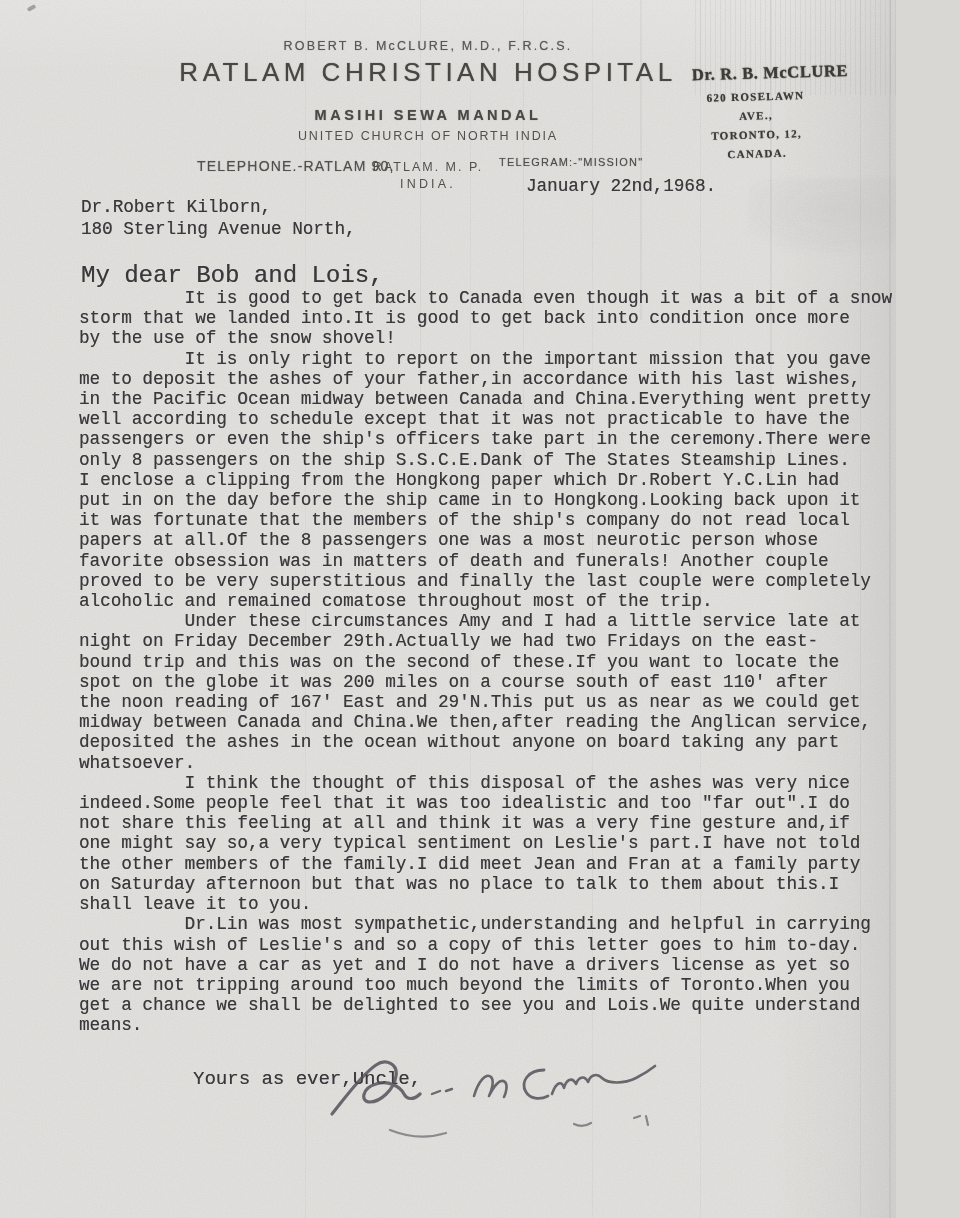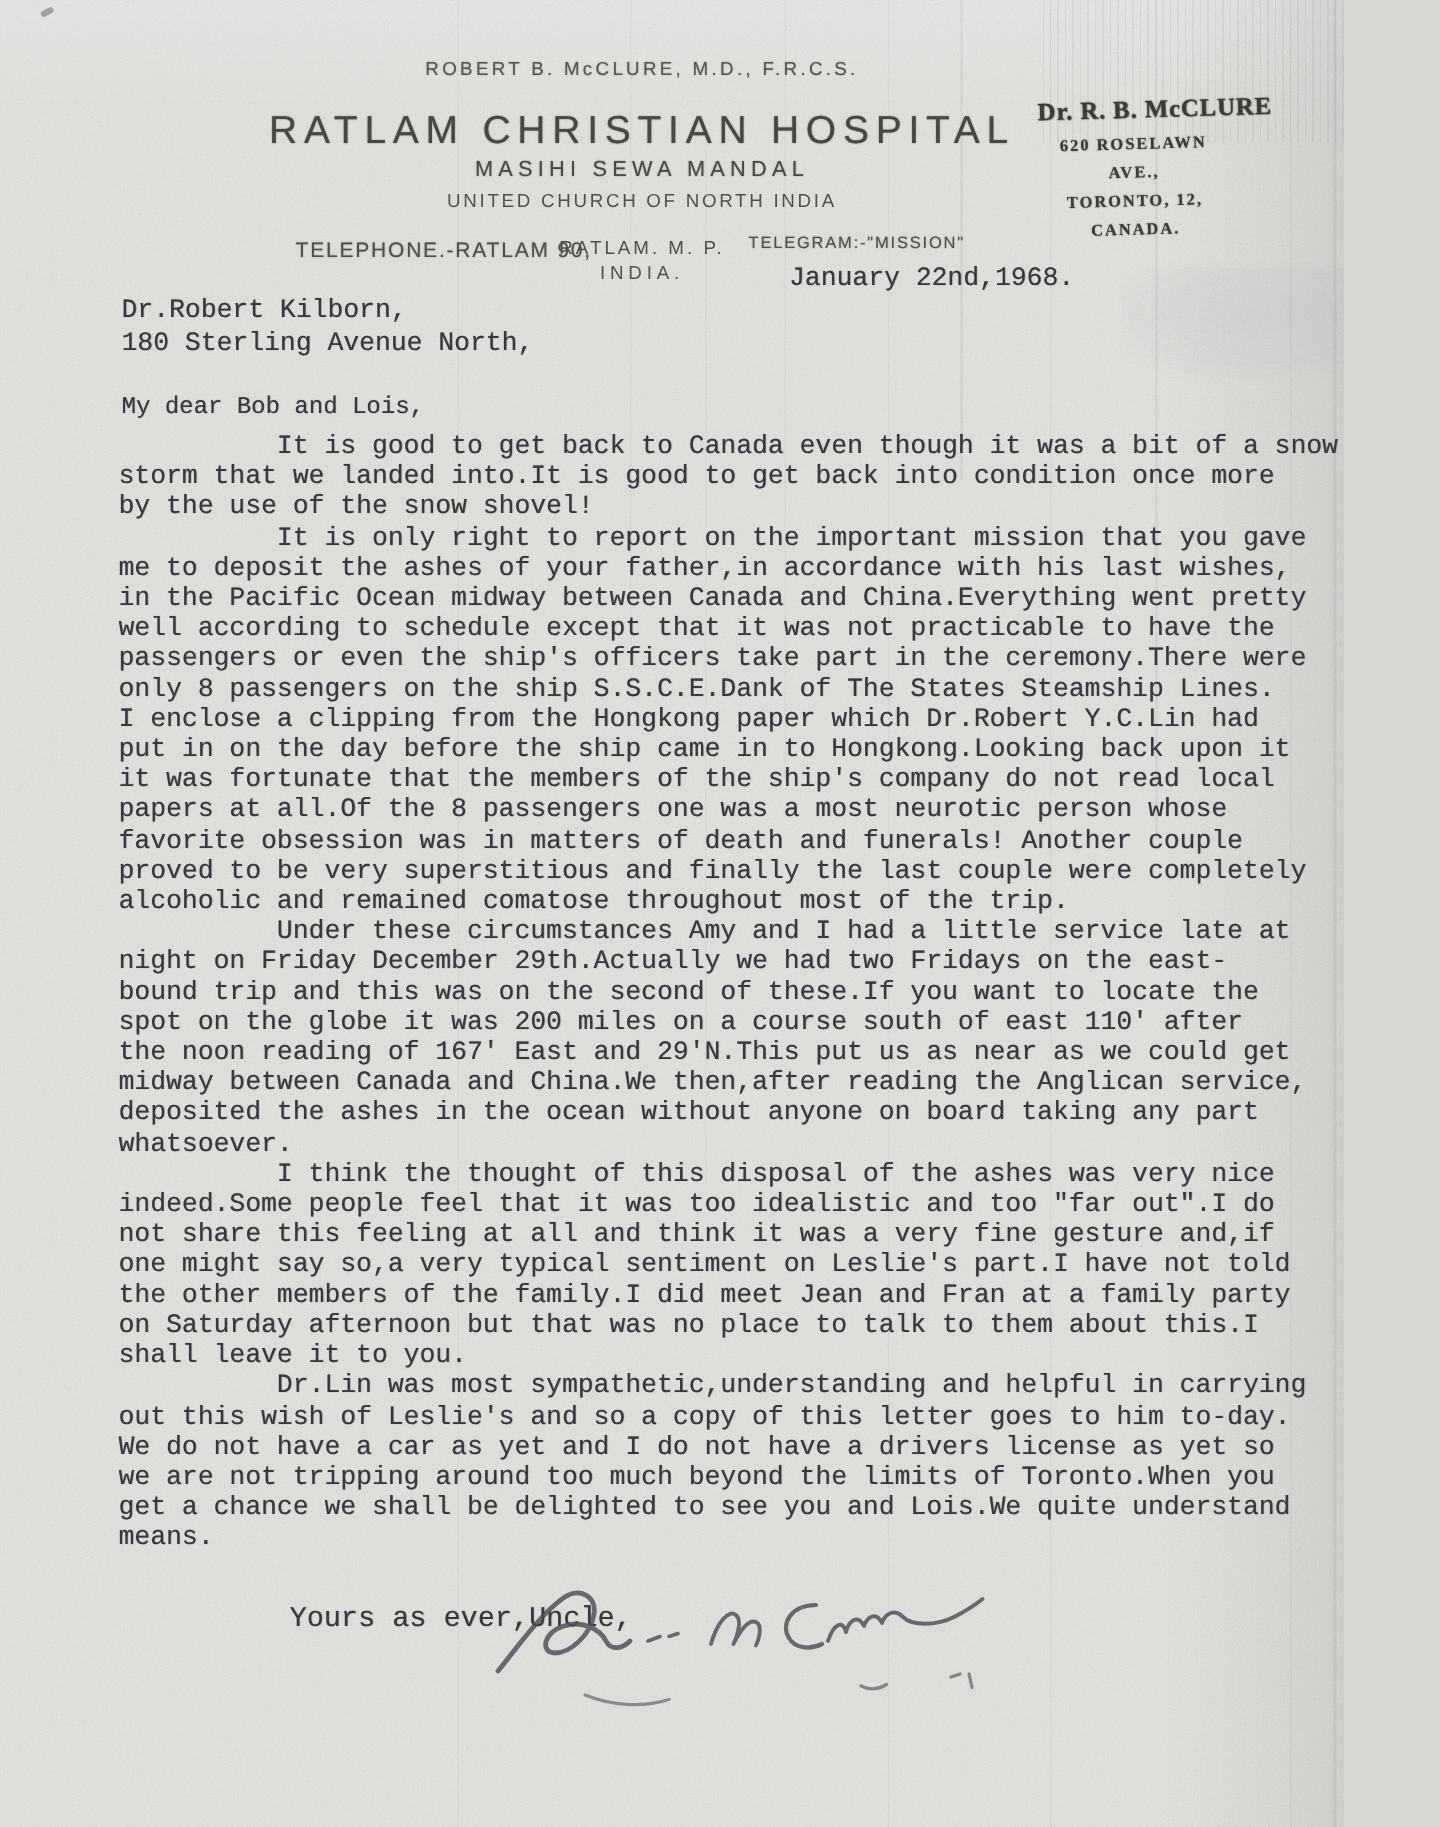--- a/index.html
+++ b/index.html
@@ -46,36 +46,36 @@
     background:radial-gradient(ellipse at 45% 40%, rgba(95,95,115,.06) 0%, rgba(95,95,115,.025) 55%, rgba(0,0,0,0) 75%);
     filter:blur(2px);
   }
   .corner-speck{
     position:absolute;left:27px;top:6px;width:9px;height:4px;
     background:rgba(40,40,45,.35);transform:rotate(-28deg);border-radius:2px;
   }
   
   .letterhead{position:absolute;left:148px;top:39px;width:560px;text-align:center;color:var(--header-ink);}
   .lh-doctor{font-size:12.5px;letter-spacing:2.2px;color:#5d5c56;text-shadow:0 0 1px rgba(90,89,84,.6);}
-  .lh-hospital{margin-top:18px;font-size:26px;letter-spacing:4.5px;color:#4c4b46;text-shadow:0 0 1px rgba(76,75,70,.75);}
-  .lh-mission{margin-top:3px;font-size:14.5px;font-weight:normal;letter-spacing:3.5px;color:#4e4d48;text-shadow:0 0 1px rgba(78,77,72,.6);}
+  .lh-hospital{margin-top:4px;font-size:26px;letter-spacing:4.5px;color:#4c4b46;text-shadow:0 0 1px rgba(76,75,70,.75);}
+  .lh-mission{margin-top:19px;font-size:14.5px;font-weight:bold;letter-spacing:3.5px;color:#4e4d48;text-shadow:0 0 1px rgba(78,77,72,.6);}
   .lh-church{margin-top:6px;font-size:12.5px;letter-spacing:1.8px;}
   .lh-place{margin-top:17px;font-size:12.5px;letter-spacing:2px;}
   .lh-country{margin-top:3px;font-size:12.5px;letter-spacing:3.2px;}
   .telephone{position:absolute;left:197px;top:158px;font-size:14px;letter-spacing:1.2px;color:#555450;text-shadow:0 0 1px rgba(85,84,80,.6);}
   .telegram{position:absolute;left:499px;top:156px;font-size:11px;letter-spacing:1.2px;color:#555450;text-shadow:0 0 1px rgba(85,84,80,.6);}
   
   .stamp{position:absolute;left:686px;top:63px;width:170px;transform:rotate(-1.6deg);color:var(--stamp-ink);font-family:"Liberation Serif", serif;font-weight:bold;}
   .stamp-name{text-align:center;font-size:16.5px;letter-spacing:.6px;text-shadow:0 0 1.2px rgba(65,63,58,.9), .5px .5px 0 rgba(65,63,58,.35);}
   .stamp-addr{width:128px;margin:4px 0 0 6px;text-align:center;font-size:11px;line-height:19px;letter-spacing:1.3px;text-shadow:0 0 1px rgba(65,63,58,.8);}
   
   .tw{font-family:"Liberation Mono", monospace;color:var(--ink);text-shadow:.3px .3px .6px rgba(52,52,58,.55);}
   .date{position:absolute;left:526px;top:176px;font-size:17.6px;}
   .recipient{position:absolute;left:81px;top:197px;font-size:17.6px;line-height:21.6px;}
-  .salutation{position:absolute;left:81px;top:262px;font-size:16px;}
+  .salutation{position:absolute;left:81px;top:262px;font-size:24px;}
   .body-block{position:absolute;left:79px;top:288px;font-size:17.6px;line-height:20.2px;}
   .body-block .line,.recipient .line{white-space:pre;}
   .closing{position:absolute;left:79px;top:1068px;font-size:19px;white-space:pre;}
   
   .signature{position:absolute;left:328px;top:1044px;width:350px;height:104px;}
   .signature path{fill:none;stroke:var(--sig-ink);stroke-linecap:round;stroke-linejoin:round;}
   .grain{position:absolute;inset:0;pointer-events:none;}
 </style>
 </head>
 <body>

